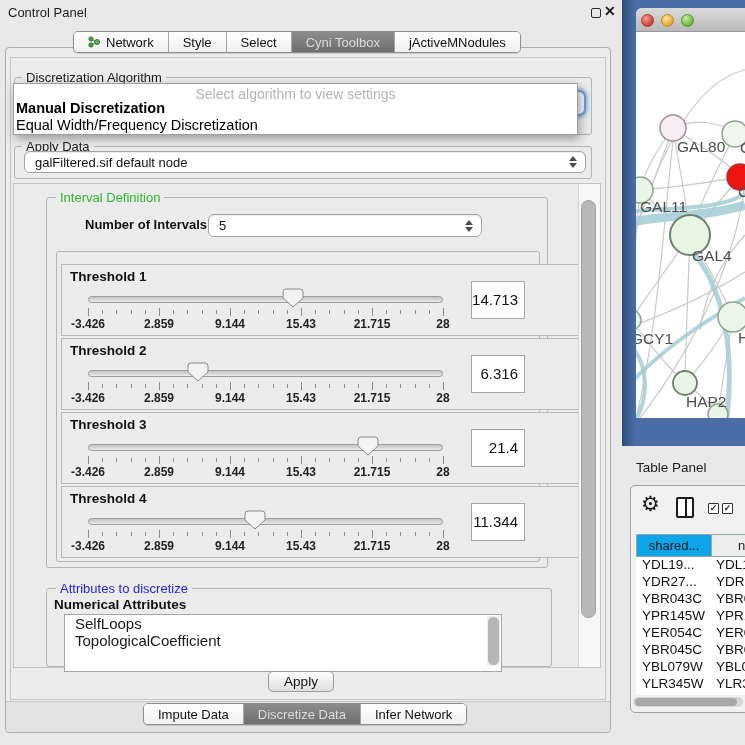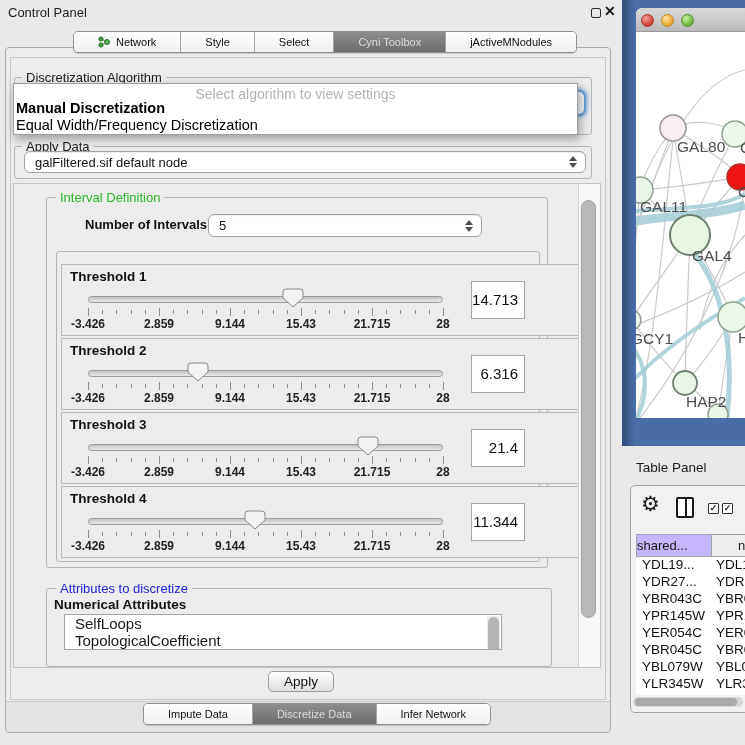--- a/index.html
+++ b/index.html
@@ -11,21 +11,21 @@
   .titlebar-text { position:absolute; left:8px; top:5px; font-size:13px; color:#1d1d1d; }
   .float-icon { position:absolute; left:591px; top:8px; width:10px; height:10px; border:1.5px solid #2a2a2a; border-radius:2px; }
   .close-icon { position:absolute; left:604px; top:3px; font-size:14px; font-weight:700; color:#1a1a1a; }
 
   .outer-panel { position:absolute; left:5px; top:47px; width:606px; height:686px; background:#ececec; border:1px solid #adadad; border-radius:4px; }
   .inner-panel { position:absolute; left:10px; top:57px; width:596px; height:643px; border:1px solid #c6c6c6; background:#ececec; }
   .bottom-strip { position:absolute; left:6px; top:701px; width:604px; height:31px; background:#e3e3e3; border-top:1px solid #c9c9c9; border-radius:0 0 4px 4px; }
 
   
   .seg-ctl { position:absolute; display:flex; height:22px; border:1px solid #8f8f8f; border-radius:5px; overflow:hidden; background:#fff; box-shadow:0 1px 1px rgba(0,0,0,.15); }
-  .seg { display:flex; align-items:center; gap:5px; padding:0 24px; font-size:11px; color:#111; background:linear-gradient(#ffffff,#f0f0f0); border-left:1px solid #a6a6a6; white-space:nowrap; }
+  .seg { display:flex; align-items:center; gap:5px; padding:0 14px; font-size:13px; color:#111; background:linear-gradient(#ffffff,#f0f0f0); border-left:1px solid #a6a6a6; white-space:nowrap; }
   .seg:first-child { border-left:none; }
   .seg.sel { background:linear-gradient(#8d8d8d,#6d6d6d); color:#dcdcdc; }
   #top-tabs { left:73px; top:31px; }
   #bottom-tabs { left:143px; top:703px; }
 
   
   .group { position:absolute; border:1px solid #b5b5b5; border-radius:3px; }
   .group-label { position:absolute; font-size:13px; background:#ececec; padding:0 4px; white-space:nowrap;text-align:center; }
 
   
@@ -55,21 +55,21 @@
   .th-track { position:absolute; left:26px; top:31px; width:355px; height:7px; border:1px solid #9d9d9d; border-radius:4px; background:linear-gradient(#c3c3c3,#e9e9e9); }
   .th-thumb { position:absolute; top:23px; width:22px; height:20px; }
   .th-ticks { position:absolute; left:26px; top:43px; width:355px; height:9px; }
   .tick { position:absolute; width:1px; background:#8d8d8d; }
   .tick.minor { height:4px; top:2px; }
   .tick.major { height:8px; top:0; }
   .tick-lab { position:absolute; top:52px; transform:translateX(-50%); font-size:12px; font-weight:700; color:#222; white-space:nowrap; }
   .th-value { position:absolute; left:409px; top:16px; width:54px; height:38px; background:#fff; border:1px solid #a6a6a6; font-size:15px; color:#111; text-align:right; line-height:36px; padding-right:6px; }
 
   
-  .attr-list { position:absolute; left:64px; top:614px; width:438px; height:36px; background:#fff; border:1px solid #a6a6a6; overflow:hidden; }
+  .attr-list { position:absolute; left:64px; top:614px; width:438px; height:58px; background:#fff; border:1px solid #a6a6a6; overflow:hidden; }
   .attr-item { font-size:15px; color:#1a1a1a; padding-left:10px; line-height:17px; white-space:nowrap; }
   .attr-sb { position:absolute; right:1px; top:1px; width:13px; height:50px; background:#ededed; }
   .attr-sb-thumb { position:absolute; right:1px; top:1px; width:11px; height:48px; background:#b5b5b5; border-radius:6px; }
 
   .apply-btn { position:absolute; left:268px; top:671px; width:66px; height:21px; background:linear-gradient(#ffffff,#dedede); border:1px solid #9c9c9c; border-radius:5px; font-size:13.5px; color:#111; text-align:center; line-height:19px; }
 
   
   .blue-frame { position:absolute; left:622px; top:0; width:123px; height:446px; background:linear-gradient(90deg,#2e4c77 0px,#4a6da7 13px,#4a6da7 100%); }
   .mac-window { position:absolute; left:636px; top:8px; width:109px; height:410px; border-radius:6px 0 0 0; overflow:hidden; background:#fff; }
   .mac-titlebar { position:absolute; left:0; top:0; width:100%; height:24px; background:linear-gradient(#dadada,#b9b9b9); border-bottom:1px solid #9a9a9a; border-radius:6px 0 0 0; }
@@ -427,21 +427,21 @@
       <text x="686" y="407" class="net-label">HAP2</text>
     </svg>
 
   <span class="tp-title">Table Panel</span>
   <div class="tp-panel"></div>
   <span class="gear-icon">⚙</span>
   <span class="columns-icon"></span>
   <span class="cb-icon" style="left:708px;">✓</span>
   <span class="cb-icon" style="left:722px;">✓</span>
 
-  <div class="tbl-header-cell" style="left:636px; width:76px; background:#c4b5fd; text-align:left;">shared...</div>
+  <div class="tbl-header-cell" style="left:636px; width:76px; background:#0ea5e9; text-align:center;">shared...</div>
   <div class="tbl-header-cell" style="left:711px; width:40px; background:#ededed; padding-left:26px;">na</div>
   <div class="tbl-rows">
       <div class="tbl-row">
         <span class="c1">YDL19...</span>
         <span class="c2">YDL1</span>
       </div>
       <div class="tbl-row">
         <span class="c1">YDR27...</span>
         <span class="c2">YDR2</span>
       </div>

